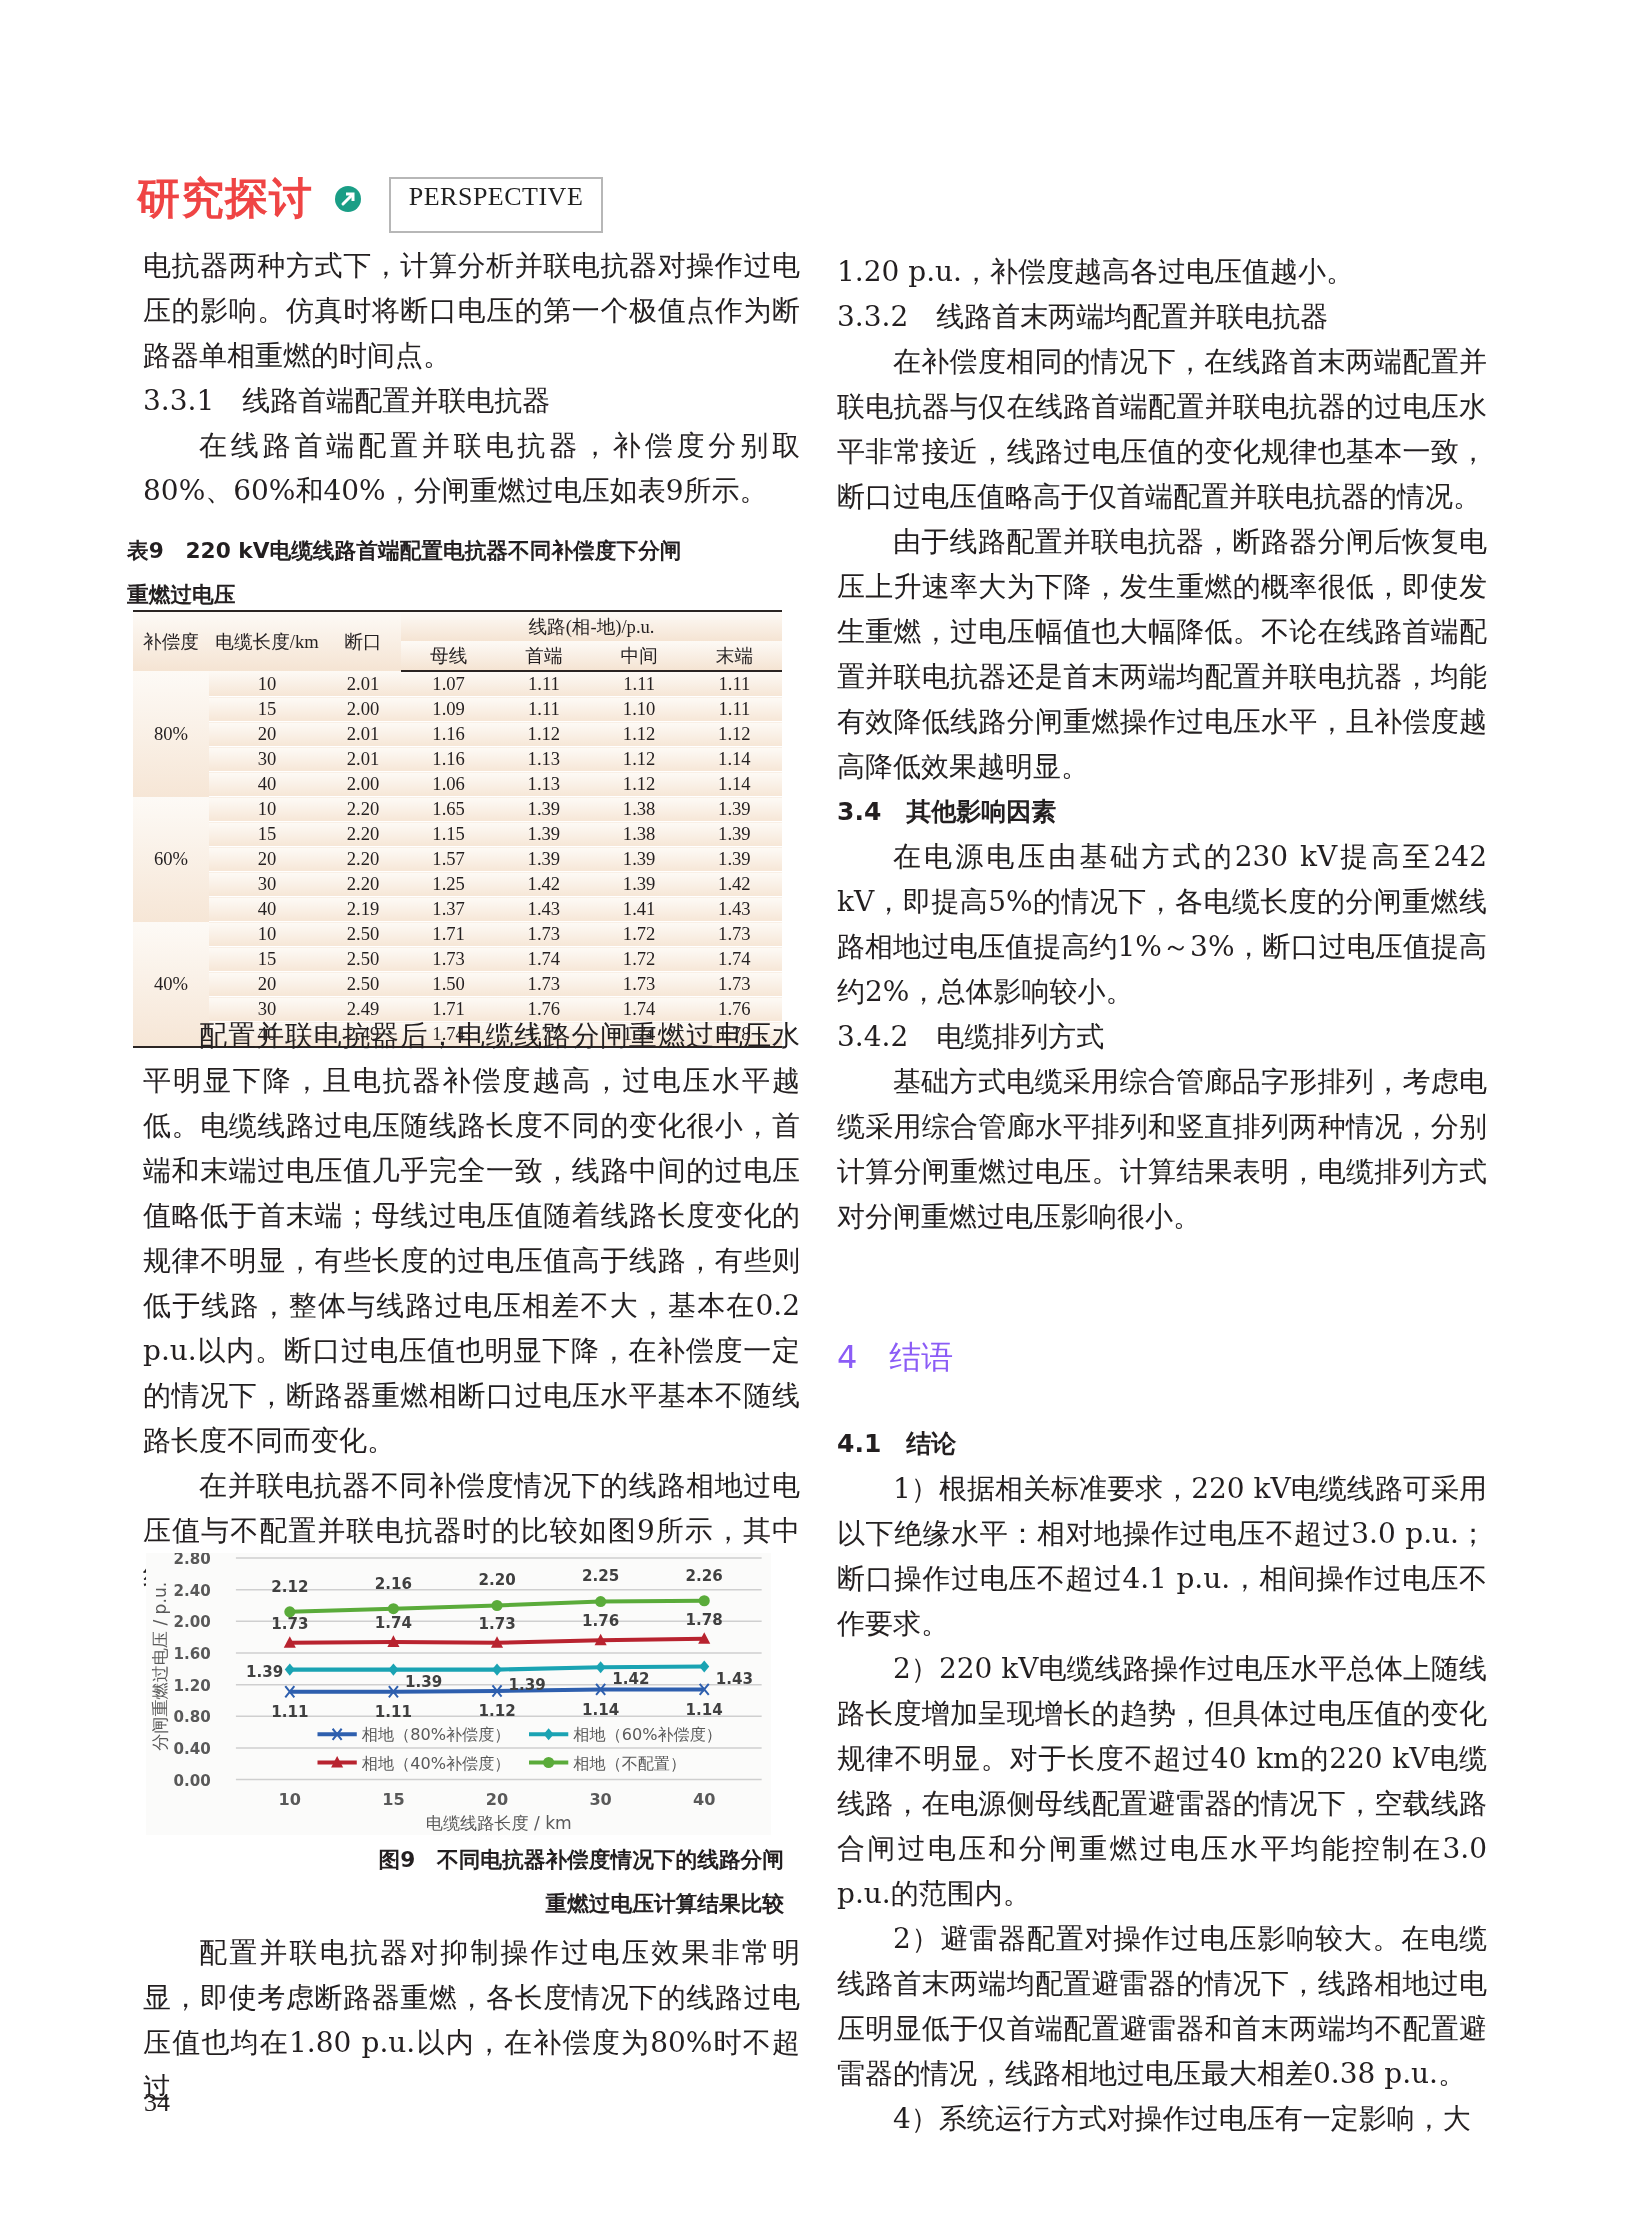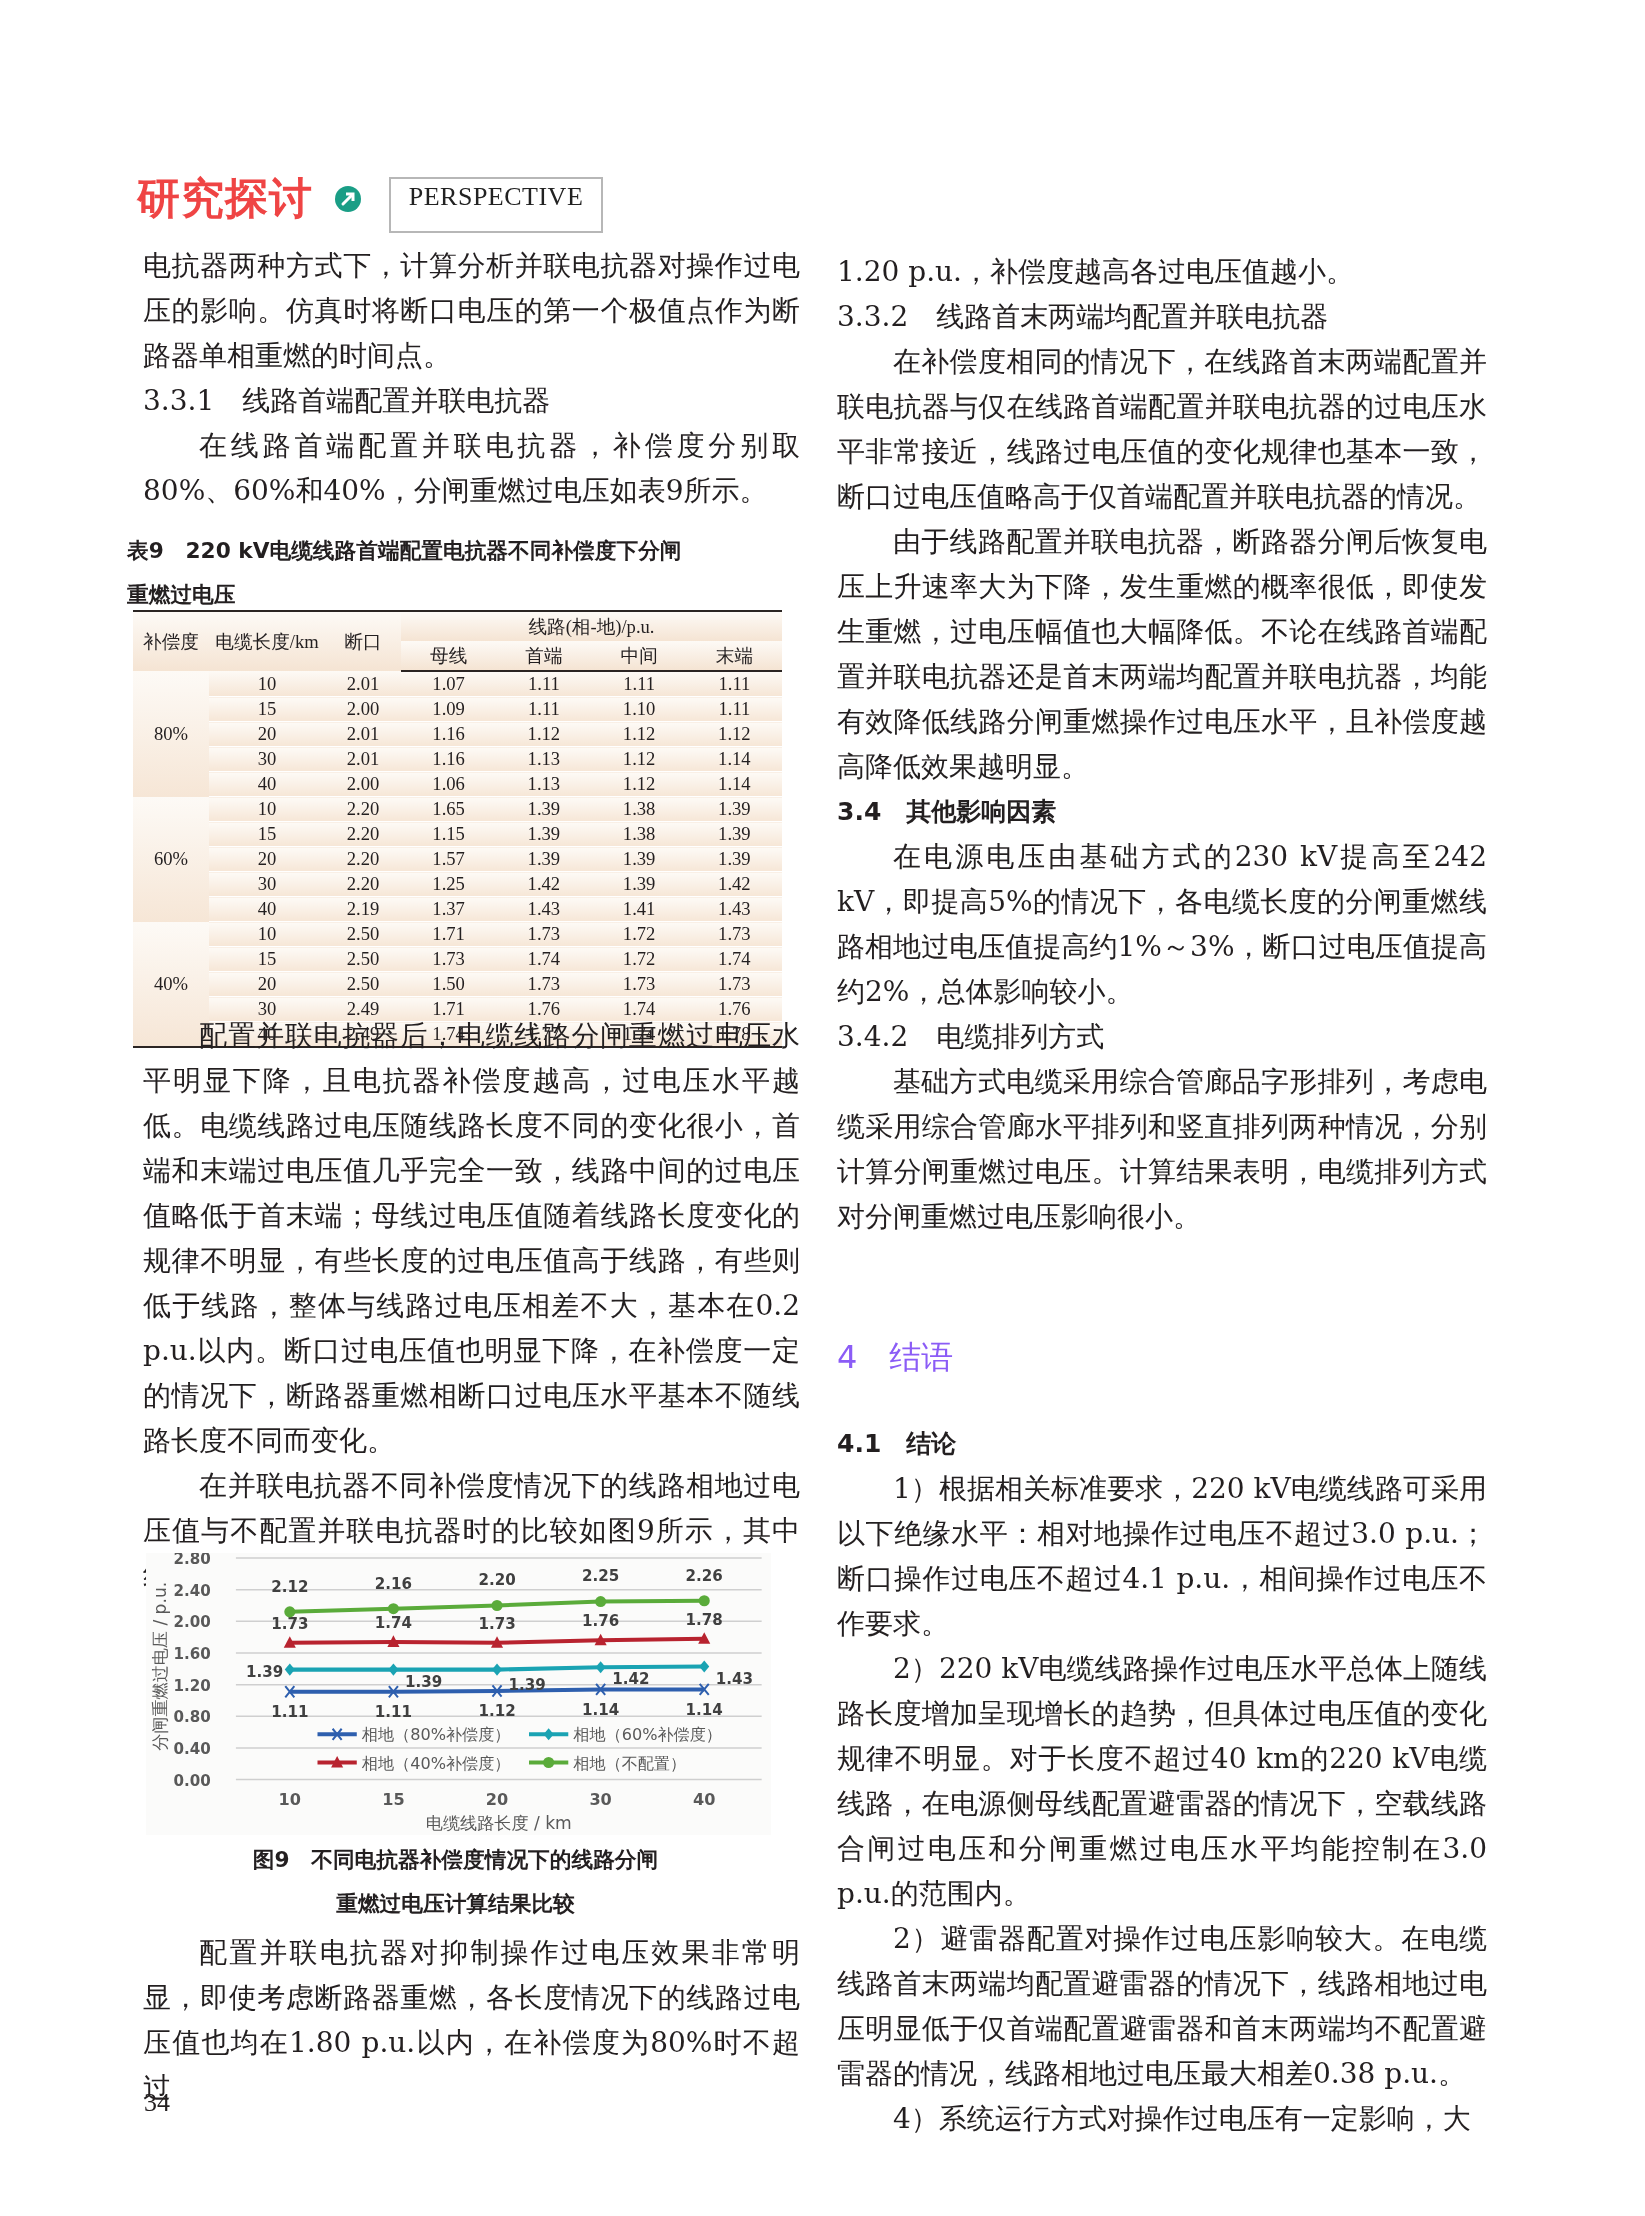--- a/index.html
+++ b/index.html
@@ -32,21 +32,21 @@
   table.t9 thead tr:first-child th { border-top:2.5px solid #2b2523; }
   table.t9 thead tr.h2 th { border-bottom:2.5px solid #2b2523; }
   table.t9 tbody tr.last td { border-bottom:2.5px solid #2b2523; }
   table.t9 th { background:linear-gradient(#fdfaf6,#f5e4d3); height:29px; }
   table.t9 td.val { background:linear-gradient(#fdfaf6,#f6e6d6); border-bottom:1.5px solid #fff; }
   table.t9 td.grp { background:linear-gradient(#fdfaf6,#f6e6d6); vertical-align:middle; }
   
   .chart { position:absolute; left:146px; top:1553px; width:625px; height:282px; background:#fbfbfa; }
   .chart svg text { font-family:"DejaVu Sans","Liberation Sans",sans-serif; }
   .fig-caption { font-family:"DejaVu Sans","Liberation Sans",sans-serif; font-weight:bold;
-                 font-size:21.7px; line-height:44px; text-align:center; margin:0; }
+                 font-size:21.7px; line-height:44px; text-align:right; margin:0; }
   .pageno { left:144px; top:2088px; font-family:"Liberation Serif",serif; font-size:26px; }
 </style>
 </head>
 <body>
 
 <div class="abs hdr-title">研究探讨</div>
 <div class="abs hdr-icon">
   <svg width="26" height="26" viewBox="0 0 52 52">
     <line x1="16" y1="36" x2="35" y2="17" stroke="#fff" stroke-width="6" stroke-linecap="round"></line>
     <polyline points="22,16 36,16 36,30" fill="none" stroke="#fff" stroke-width="6" stroke-linejoin="miter"></polyline>

